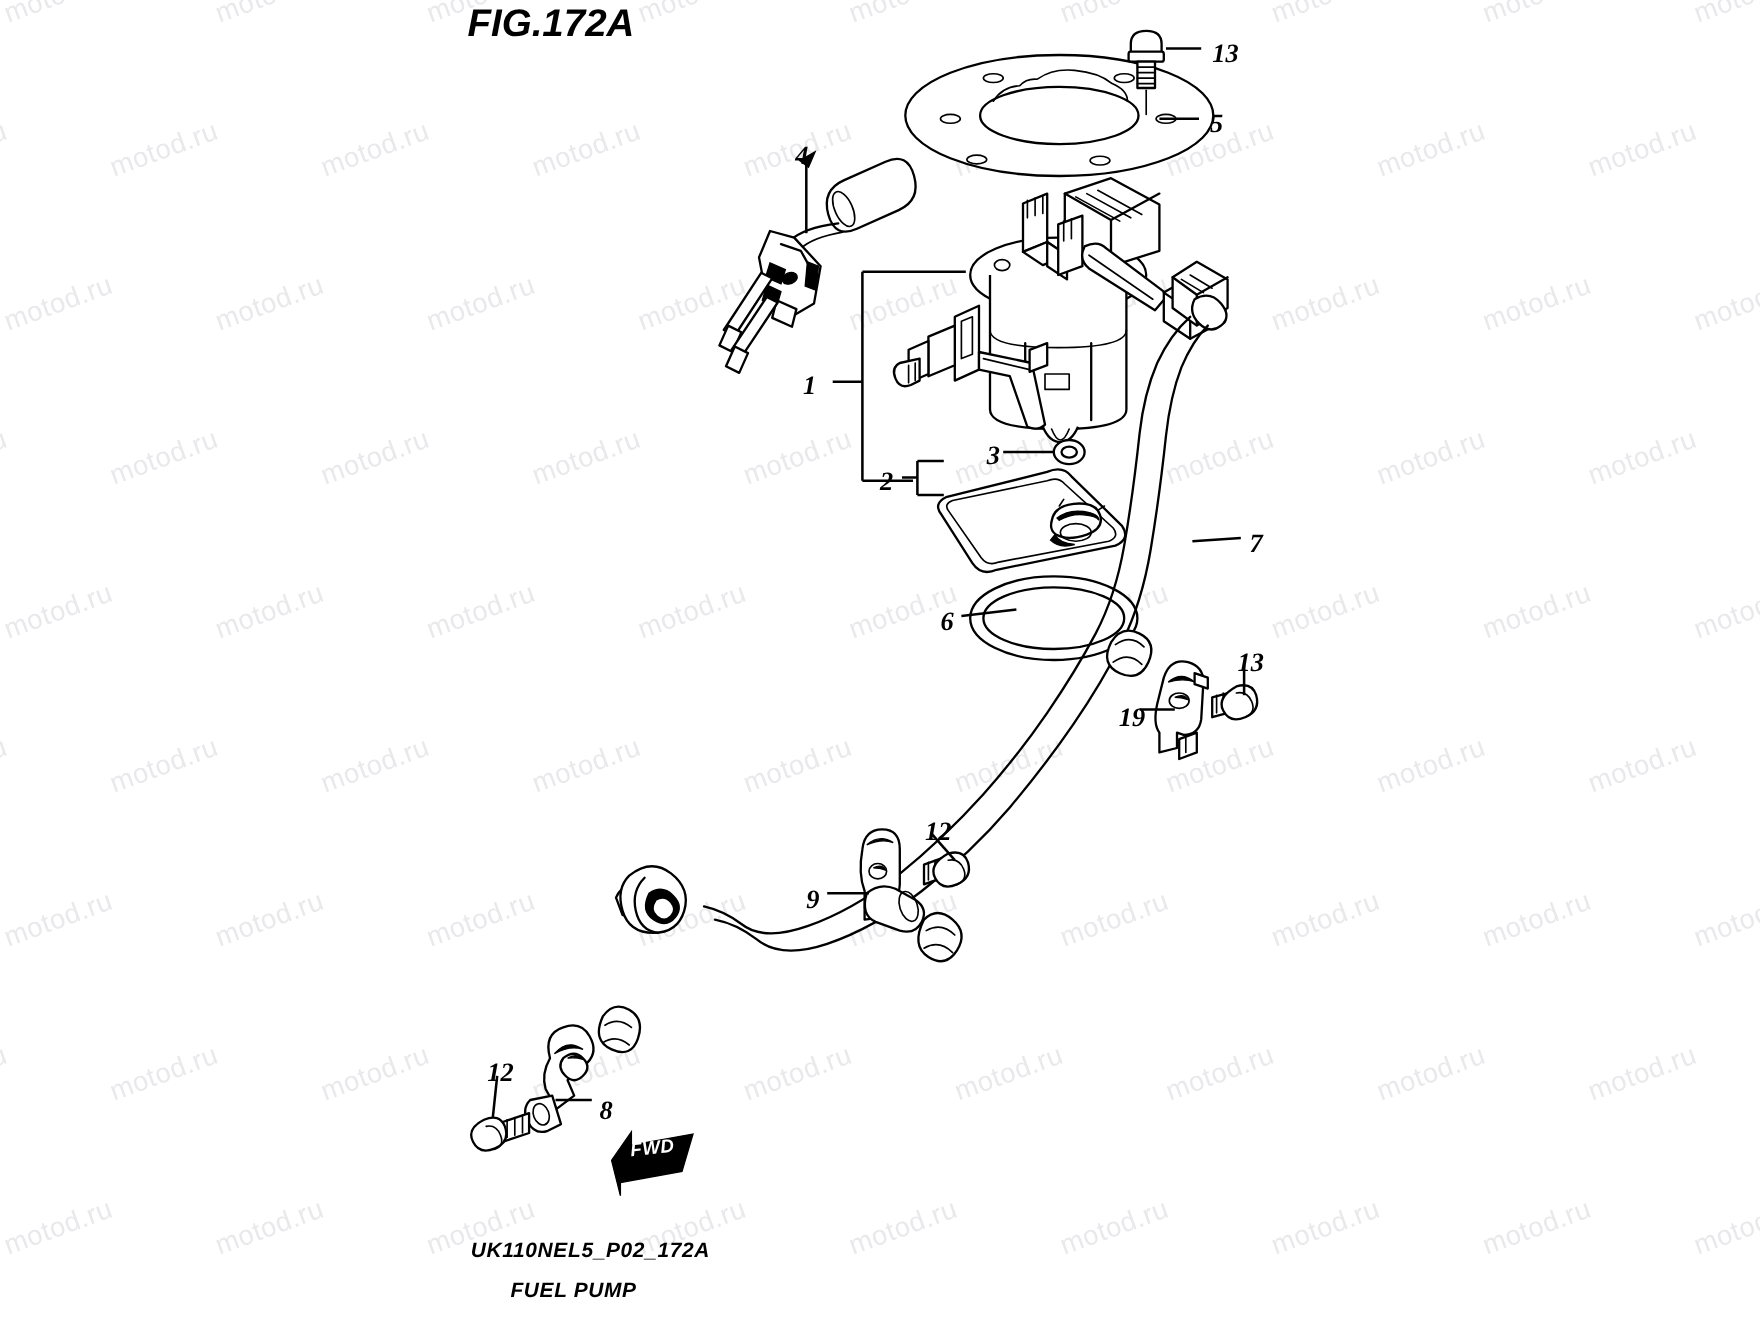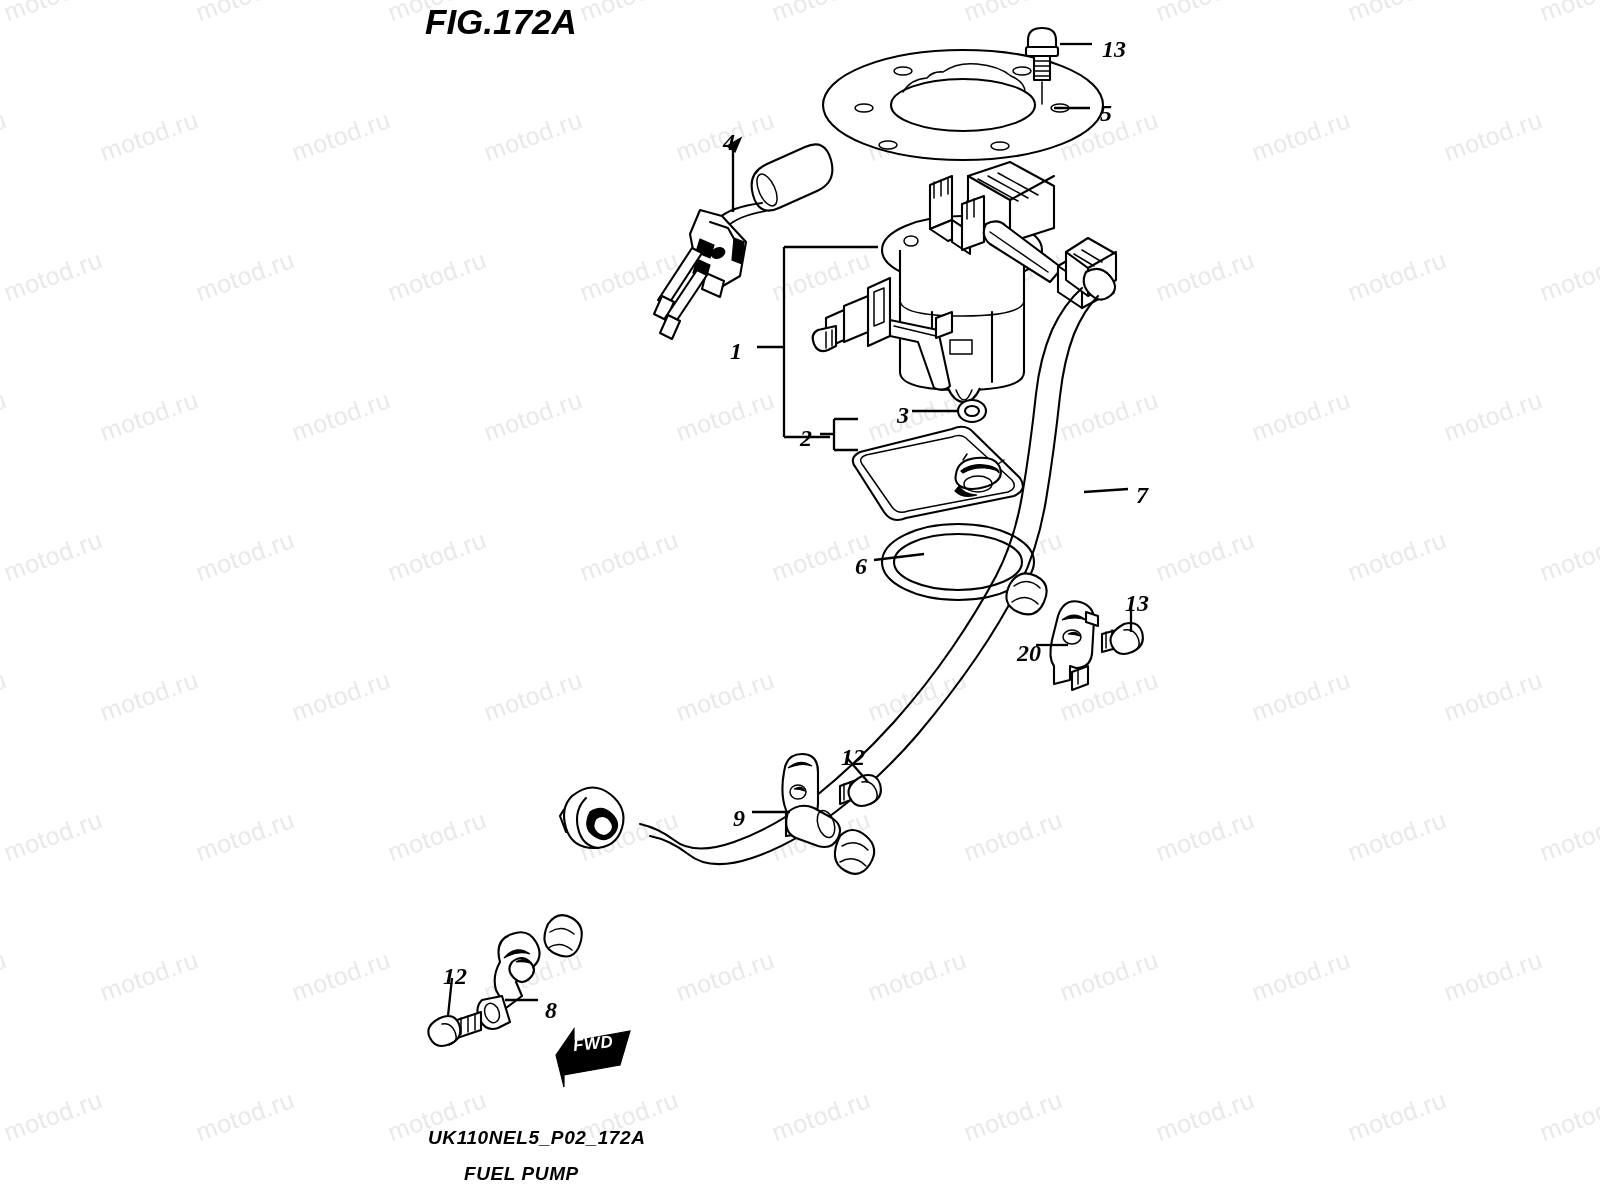--- a/index.html
+++ b/index.html
@@ -456,21 +456,21 @@
     <div id="callout-host">
         <div class="callout" style="left: 730px; top: 338px;">1</div>
         <div class="callout" style="left: 800px; top: 425px;">2</div>
         <div class="callout" style="left: 897px; top: 402px;">3</div>
         <div class="callout" style="left: 723px; top: 129px;">4</div>
         <div class="callout" style="left: 1100px; top: 100px;">5</div>
         <div class="callout" style="left: 855px; top: 553px;">6</div>
         <div class="callout" style="left: 1136px; top: 482px;">7</div>
         <div class="callout" style="left: 545px; top: 997px;">8</div>
         <div class="callout" style="left: 733px; top: 805px;">9</div>
-        <div class="callout" style="left: 1017px; top: 640px;">20</div>
+        <div class="callout" style="left: 1017px; top: 640px;">19</div>
         <div class="callout" style="left: 1125px; top: 590px;">13</div>
         <div class="callout" style="left: 841px; top: 744px;">12</div>
         <div class="callout" style="left: 443px; top: 963px;">12</div>
         <div class="callout" style="left: 1102px; top: 36px;">13</div>
       </div>
   </div>
 
 </div>
 
 </body></html>

